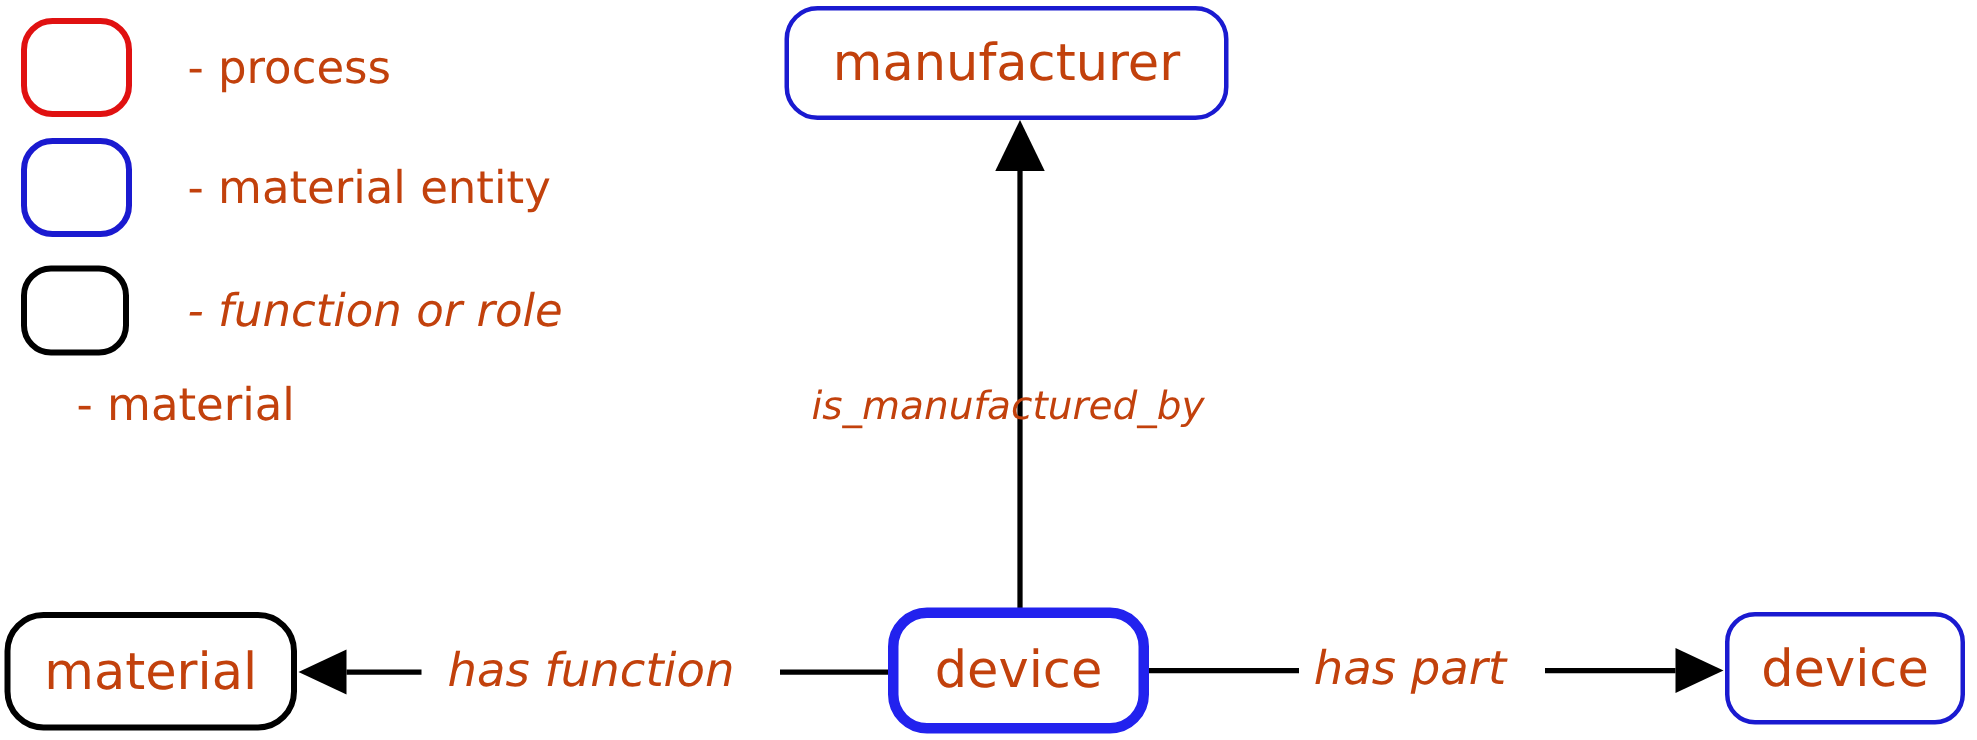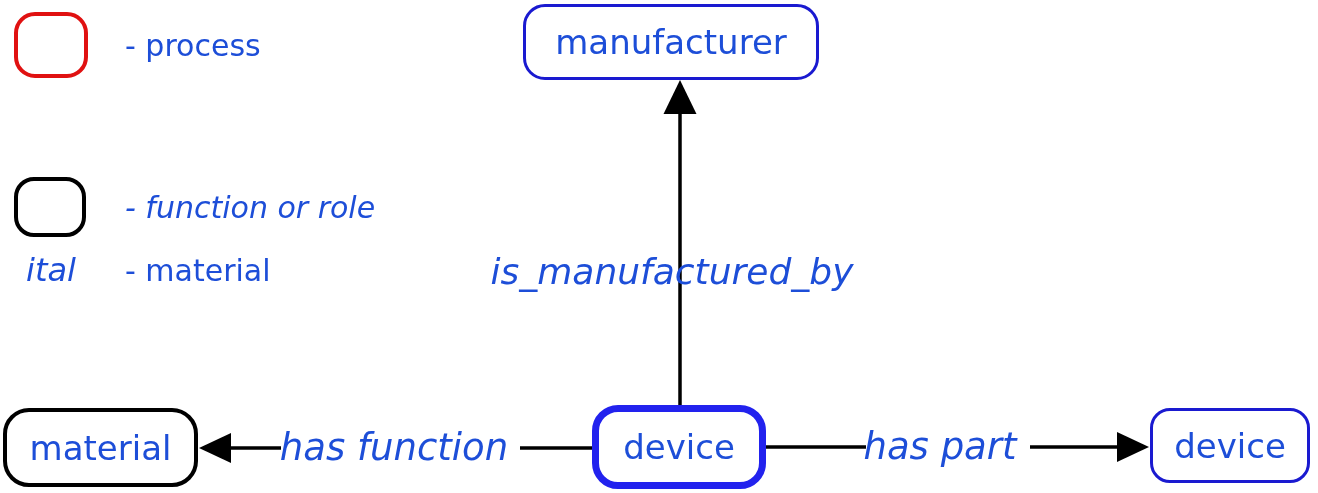--- a/index.html
+++ b/index.html
@@ -6,21 +6,21 @@
     margin: 0;
     padding: 0;
     background: #ffffff;
   }
   .canvas {
     position: relative;
     width: 1318px;
     height: 493px;
     background: #ffffff;
     font-family: "DejaVu Sans", "Liberation Sans", sans-serif;
-    color: #1d4ed8;
+    color: #c2410c;
     overflow: hidden;
   }
   .arrows {
     position: absolute;
     left: 0; top: 0;
     width: 1318px;
     height: 493px;
   }
   
   .legend-row {
@@ -99,23 +99,23 @@
     width: 160px; height: 75px;
     border: 3px solid #1a1ad0;
     border-radius: 20px;
   }
   
   .rel-label {
     position: absolute;
     transform: translate(-50%, -50%);
     font-style: italic;
     white-space: nowrap;
-    font-size: 37px;
+    font-size: 31px;
   }
-  .rel-is-manufactured-by { left: 672px; top: 271px; font-size: 36px; }
+  .rel-is-manufactured-by { left: 672px; top: 271px; font-size: 26px; }
   .rel-has-function       { left: 394px; top: 447px; }
   .rel-has-part           { left: 940px; top: 446px; }
 </style>
 </head>
 <body>
 
 <div class="canvas">
 
   <svg class="arrows" viewBox="0 0 1318 493">
 
@@ -128,26 +128,29 @@
 
     <line x1="766" y1="447" x2="866" y2="447" stroke="#000000" stroke-width="3.5"></line>
     <line x1="1030" y1="447" x2="1117" y2="447" stroke="#000000" stroke-width="3.5"></line>
     <polygon points="1149,447 1117,432 1117,462" fill="#000000"></polygon>
   </svg>
 
   <div class="legend-row row1">
     <span class="swatch swatch-process"></span>
     <span class="legend-label">- process</span>
   </div>
+  <div class="legend-row row2">
+    <span class="swatch swatch-material"></span>
+    <span class="legend-label">- material entity</span>
+  </div>
   <div class="legend-row row3">
     <span class="swatch swatch-function"></span>
     <span class="legend-label">- function or role</span>
   </div>
   <div class="legend-row row4">
-    <span class="legend-symbol">ital</span>
     <span class="legend-label">- material</span>
   </div>
 
   <div class="node node-manufacturer">
     <span>manufacturer</span>
   </div>
   <div class="node node-device-main">
     <span>device</span>
   </div>
   <div class="node node-function">

